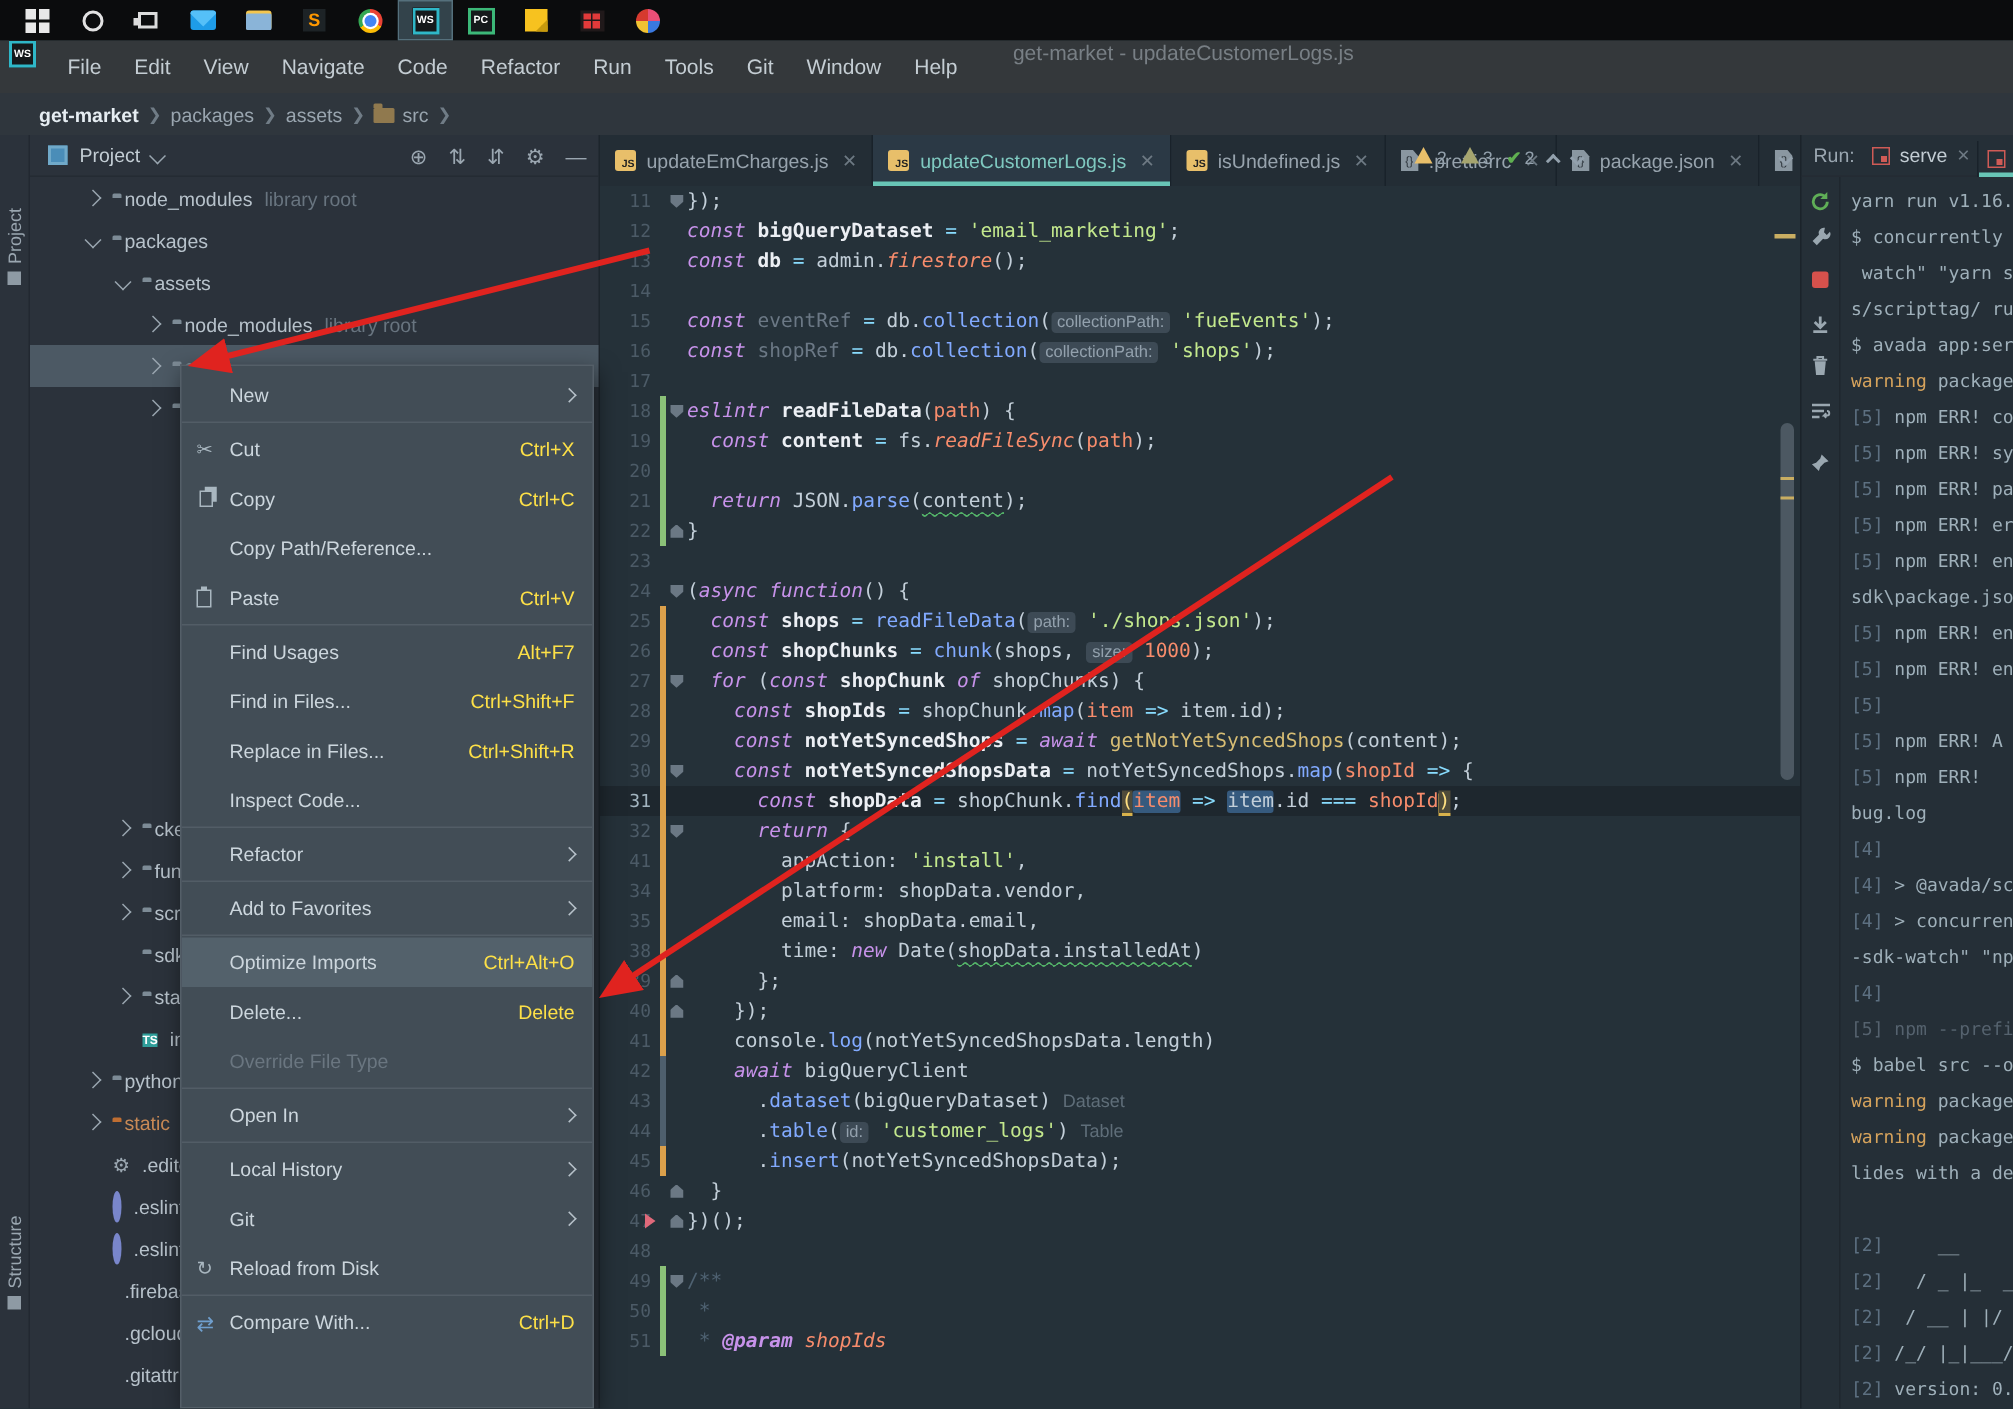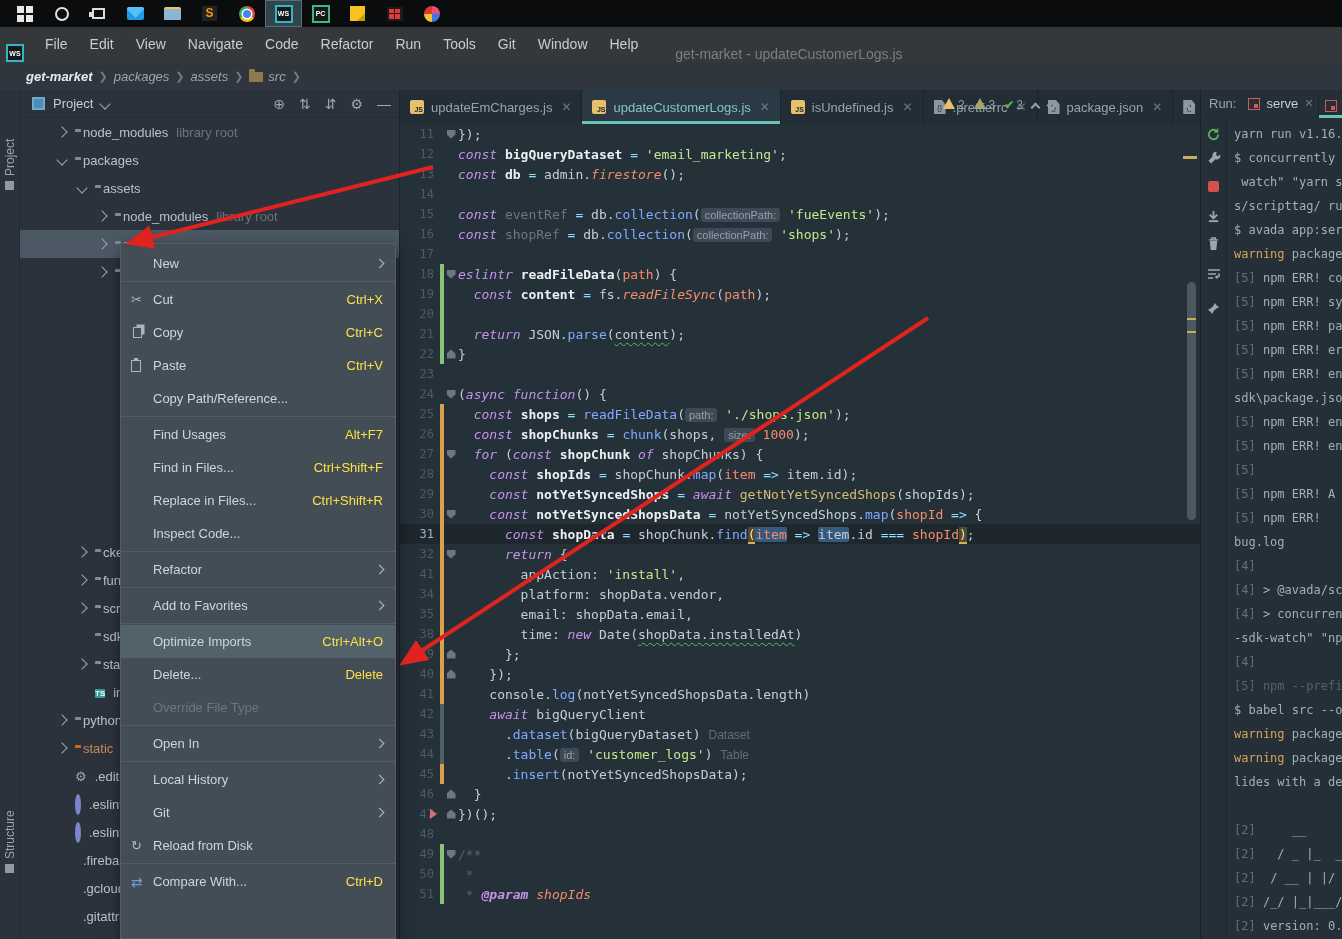--- a/index.html
+++ b/index.html
@@ -32,29 +32,29 @@
   .notes { width:15px; height:15px; background:#f7c21f; position:relative; }
   .notes:after { content:""; position:absolute; right:0; bottom:0; border:4px solid #c79a0d;
     border-left-color:transparent; border-top-color:transparent; }
   .redgrid { width:16px; height:14px; background:#20191a; display:grid; grid-template-columns:5px 5px; grid-gap:1px; padding:2px; }
   .redgrid i { background:#e23a3a; display:block; }
   .ball { width:16px; height:16px; border-radius:50%;
     background:conic-gradient(#e94f77 0 25%, #3a79e0 25% 50%, #f1c232 50% 75%, #d63a2f 75% 100%); }
 
   
   .menubar { position:absolute; left:0; top:27px; width:1342px; height:35px; background:#34383b;
-    display:flex; align-items:flex-end; color:#c4cdd3; font-size:14px; }
+    display:flex; align-items:flex-start; color:#c4cdd3; font-size:14px; }
   .menubar .ide-sq { margin:0 10px 0 6px; }
   .menu-item { padding:0 11px; height:35px; line-height:35px; cursor:default; }
   .win-title { color:#787f85; margin-left:26px; }
 
   
   .crumbs { position:absolute; left:0; top:62px; width:1342px; height:28px; background:#2f363d;
     display:flex; align-items:center; padding-left:26px; color:#9aa6b0; font-size:13px; }
-  .crumb { margin-right:6px;font-style:italic; }
+  .crumb { margin-right:6px; }
   .crumb.first { color:#e6edf2; font-weight:bold; }
   .crumb-sep { margin-right:6px; color:#707c86; font-size:11px; }
   .mini-folder { display:inline-block; width:14px; height:10px; background:#90794e; border-radius:1px; position:relative; top:1px; margin-right:5px;}
   .mini-folder:before{ content:""; position:absolute; top:-3px; left:0; width:6px; height:3px; background:#90794e; border-radius:1px 1px 0 0;}
 
   
   .toolstrip { position:absolute; left:0; top:90px; width:20px; height:849px; background:#2b323b; border-right:1px solid #222831; }
   .vlabel { position:absolute; left:0; width:20px; color:#9aa6b0; font-size:12px;
     writing-mode:vertical-rl; transform:rotate(180deg); display:flex; align-items:center; gap:5px; }
   .vlabel .sq { width:9px; height:9px; background:#8e9aa4; display:inline-block; transform:rotate(180deg); }
@@ -461,21 +461,21 @@
         <div class="cl"><span class="g-num">19</span><span class="g-bar g"></span><span class="g-fold"></span><span class="ctext"><span class="tk-p">  </span><span class="tk-k">const </span><span class="tk-v">content </span><span class="tk-o">= </span><span class="tk-p">fs.</span><span class="tk-m">readFileSync</span><span class="tk-p">(</span><span class="tk-a">path</span><span class="tk-p">);</span></span></div>
         <div class="cl"><span class="g-num">20</span><span class="g-bar g"></span><span class="g-fold"></span><span class="ctext"></span></div>
         <div class="cl"><span class="g-num">21</span><span class="g-bar g"></span><span class="g-fold"></span><span class="ctext"><span class="tk-p">  </span><span class="tk-k">return </span><span class="tk-p">JSON.</span><span class="tk-f">parse</span><span class="tk-p">(</span><span class="tk-p tk-w">content</span><span class="tk-p">);</span></span></div>
         <div class="cl"><span class="g-num">22</span><span class="g-bar g"></span><span class="g-fold"><span class="fold-mark up"></span></span><span class="ctext"><span class="tk-p">}</span></span></div>
         <div class="cl"><span class="g-num">23</span><span class="g-bar "></span><span class="g-fold"></span><span class="ctext"></span></div>
         <div class="cl"><span class="g-num">24</span><span class="g-bar "></span><span class="g-fold"><span class="fold-mark dn"></span></span><span class="ctext"><span class="tk-p">(</span><span class="tk-k">async function</span><span class="tk-p">() {</span></span></div>
         <div class="cl"><span class="g-num">25</span><span class="g-bar o"></span><span class="g-fold"></span><span class="ctext"><span class="tk-p">  </span><span class="tk-k">const </span><span class="tk-v">shops </span><span class="tk-o">= </span><span class="tk-f">readFileData</span><span class="tk-p">(</span><span class="tk-h">path:</span><span class="tk-s"> './shops.json'</span><span class="tk-p">);</span></span></div>
         <div class="cl"><span class="g-num">26</span><span class="g-bar o"></span><span class="g-fold"></span><span class="ctext"><span class="tk-p">  </span><span class="tk-k">const </span><span class="tk-v">shopChunks </span><span class="tk-o">= </span><span class="tk-f">chunk</span><span class="tk-p">(shops, </span><span class="tk-h">size:</span><span class="tk-n"> 1000</span><span class="tk-p">);</span></span></div>
         <div class="cl"><span class="g-num">27</span><span class="g-bar o"></span><span class="g-fold"><span class="fold-mark dn"></span></span><span class="ctext"><span class="tk-p">  </span><span class="tk-k">for </span><span class="tk-p">(</span><span class="tk-k">const </span><span class="tk-v">shopChunk </span><span class="tk-k">of </span><span class="tk-p">shopChunks) {</span></span></div>
         <div class="cl"><span class="g-num">28</span><span class="g-bar o"></span><span class="g-fold"></span><span class="ctext"><span class="tk-p">    </span><span class="tk-k">const </span><span class="tk-v">shopIds </span><span class="tk-o">= </span><span class="tk-p">shopChunk.</span><span class="tk-f">map</span><span class="tk-p">(</span><span class="tk-a">item</span><span class="tk-o"> =&gt; </span><span class="tk-p">item.id);</span></span></div>
-        <div class="cl"><span class="g-num">29</span><span class="g-bar o"></span><span class="g-fold"></span><span class="ctext"><span class="tk-p">    </span><span class="tk-k">const </span><span class="tk-v">notYetSyncedShops </span><span class="tk-o">= </span><span class="tk-k">await </span><span class="tk-u">getNotYetSyncedShops</span><span class="tk-p">(shopIds);</span></span></div>
+        <div class="cl"><span class="g-num">29</span><span class="g-bar o"></span><span class="g-fold"></span><span class="ctext"><span class="tk-p">    </span><span class="tk-k">const </span><span class="tk-v">notYetSyncedShops </span><span class="tk-o">= </span><span class="tk-k">await </span><span class="tk-u">getNotYetSyncedShops</span><span class="tk-p">(content);</span></span></div>
         <div class="cl"><span class="g-num">30</span><span class="g-bar o"></span><span class="g-fold"><span class="fold-mark dn"></span></span><span class="ctext"><span class="tk-p">    </span><span class="tk-k">const </span><span class="tk-v">notYetSyncedShopsData </span><span class="tk-o">= </span><span class="tk-p">notYetSyncedShops.</span><span class="tk-f">map</span><span class="tk-p">(</span><span class="tk-a">shopId</span><span class="tk-o"> =&gt; </span><span class="tk-p">{</span></span></div>
         <div class="cl cur"><span class="g-num">31</span><span class="g-bar o"></span><span class="g-fold"></span><span class="ctext"><span class="tk-p">      </span><span class="tk-k">const </span><span class="tk-v">shopData </span><span class="tk-o">= </span><span class="tk-p">shopChunk.</span><span class="tk-f">find</span><span class="tk-mtch">(</span><span class="tk-a tk-sel">item</span><span class="tk-o"> =&gt; </span><span class="tk-p tk-sel">item</span><span class="tk-p">.id </span><span class="tk-o">=== </span><span class="tk-a">shopId</span><span class="tk-mtch">)</span><span class="tk-p">;</span></span></div>
         <div class="cl"><span class="g-num">32</span><span class="g-bar o"></span><span class="g-fold"><span class="fold-mark dn"></span></span><span class="ctext"><span class="tk-p">      </span><span class="tk-k">return </span><span class="tk-p">{</span></span></div>
         <div class="cl"><span class="g-num">41</span><span class="g-bar o"></span><span class="g-fold"></span><span class="ctext"><span class="tk-p">        appAction: </span><span class="tk-s">'install'</span><span class="tk-p">,</span></span></div>
         <div class="cl"><span class="g-num">34</span><span class="g-bar o"></span><span class="g-fold"></span><span class="ctext"><span class="tk-p">        platform: shopData.vendor,</span></span></div>
         <div class="cl"><span class="g-num">35</span><span class="g-bar o"></span><span class="g-fold"></span><span class="ctext"><span class="tk-p">        email: shopData.email,</span></span></div>
         <div class="cl"><span class="g-num">38</span><span class="g-bar o"></span><span class="g-fold"></span><span class="ctext"><span class="tk-p">        time: </span><span class="tk-k">new </span><span class="tk-p">Date(</span><span class="tk-p tk-w">shopData.installedAt</span><span class="tk-p">)</span></span></div>
         <div class="cl"><span class="g-num">39</span><span class="g-bar o"></span><span class="g-fold"><span class="fold-mark up"></span></span><span class="ctext"><span class="tk-p">      };</span></span></div>
         <div class="cl"><span class="g-num">40</span><span class="g-bar o"></span><span class="g-fold"><span class="fold-mark up"></span></span><span class="ctext"><span class="tk-p">    });</span></span></div>
         <div class="cl"><span class="g-num">41</span><span class="g-bar o"></span><span class="g-fold"></span><span class="ctext"><span class="tk-p">    console.</span><span class="tk-f">log</span><span class="tk-p">(notYetSyncedShopsData.length)</span></span></div>
@@ -603,29 +603,29 @@
         <span class="mi-short">Ctrl+X</span>
       </div>
       <div class="mi">
         <span class="mi-ico">
           <span class="ic-copy"></span>
         </span>
         <span class="mi-label">Copy</span>
         <span class="mi-short">Ctrl+C</span>
       </div>
       <div class="mi">
+        <span class="mi-ico"></span>
+        <span class="mi-label">Copy Path/Reference...</span>
+      </div>
+      <div class="mi">
         <span class="mi-ico">
           <span class="ic-paste"></span>
         </span>
         <span class="mi-label">Paste</span>
         <span class="mi-short">Ctrl+V</span>
-      </div>
-      <div class="mi">
-        <span class="mi-ico"></span>
-        <span class="mi-label">Copy Path/Reference...</span>
       </div>
       <div class="msep"></div>
       <div class="mi">
         <span class="mi-ico"></span>
         <span class="mi-label">Find Usages</span>
         <span class="mi-short">Alt+F7</span>
       </div>
       <div class="mi">
         <span class="mi-ico"></span>
         <span class="mi-label">Find in Files...</span>

